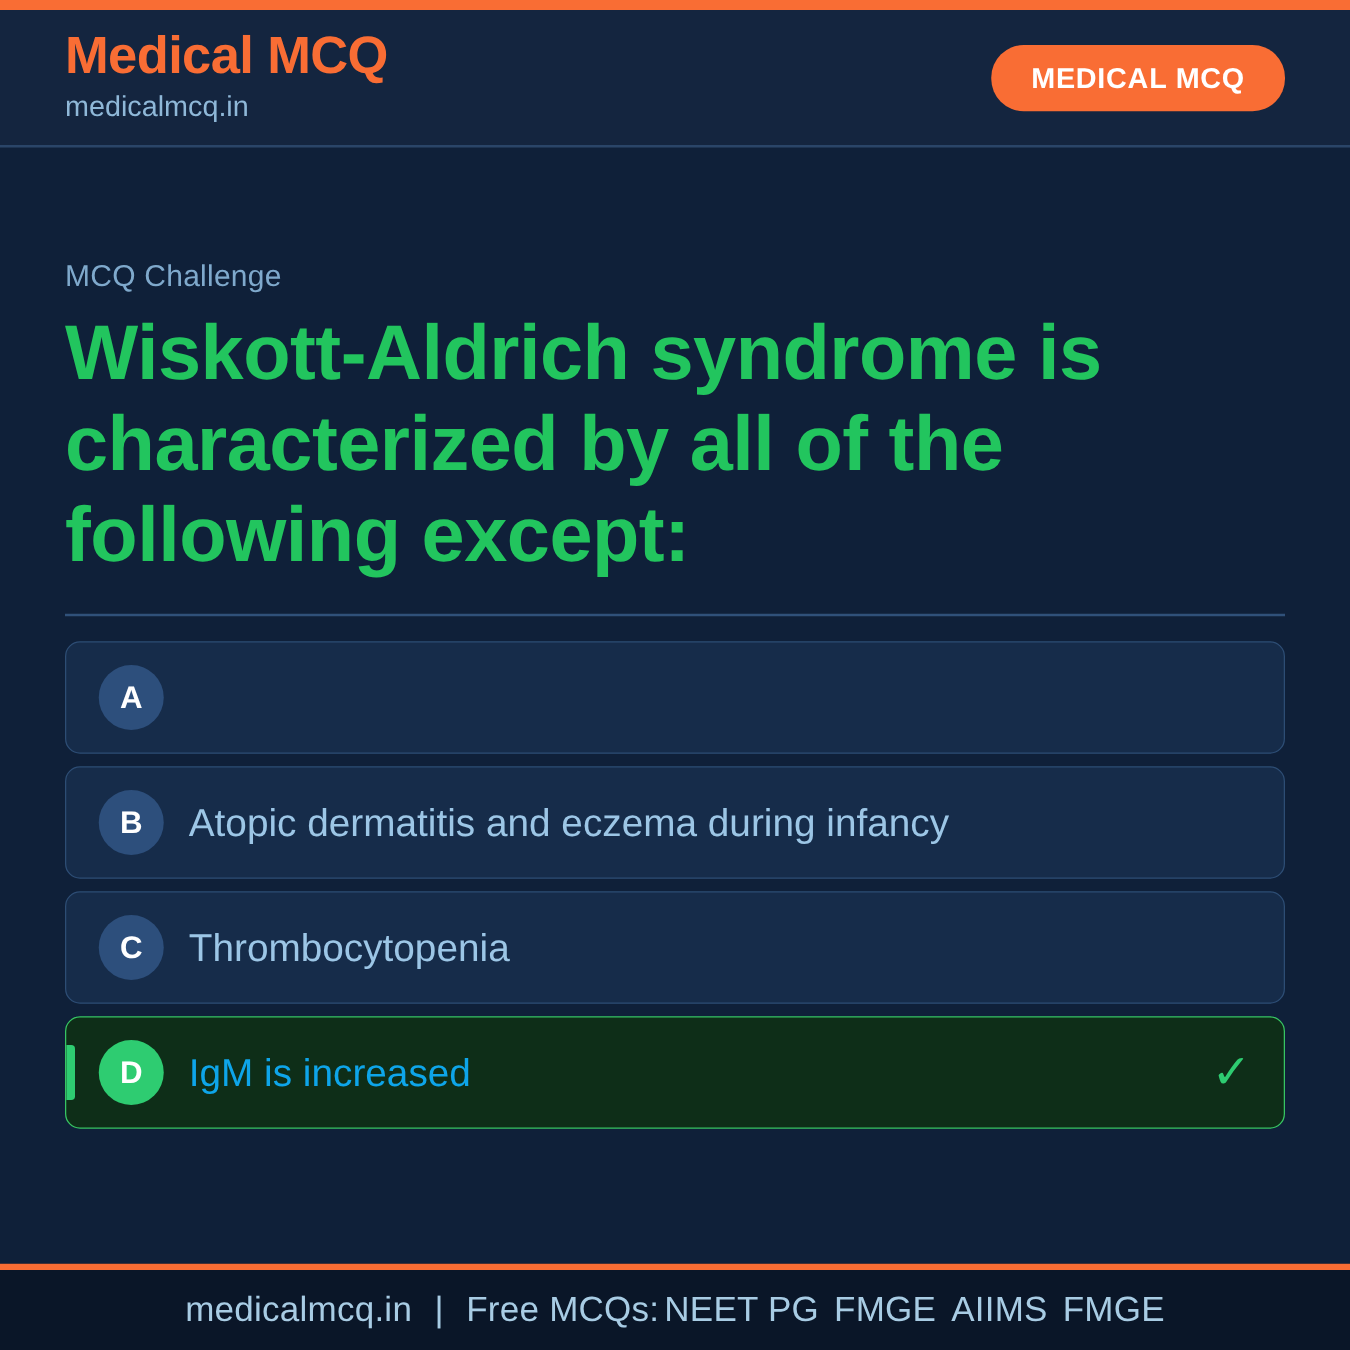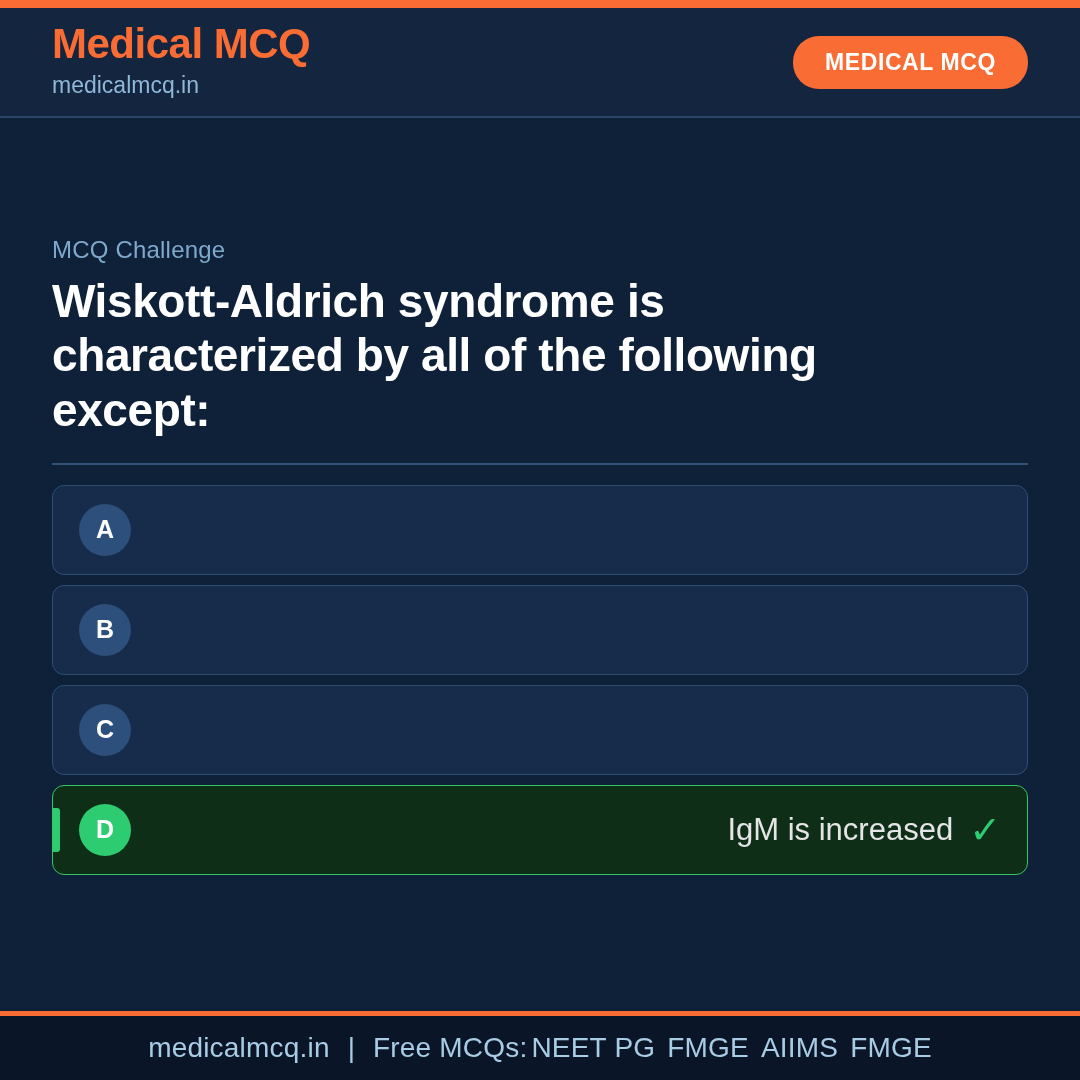--- a/index.html
+++ b/index.html
@@ -85,23 +85,23 @@
     margin-top: -18px;
   }
 
   .eyebrow {
     font-size: 24px;
     color: #7fa9cc;
     margin-bottom: 10px;
     letter-spacing: 0.2px;
   }
   .question {
-    font-size: 46px;
-    font-weight: bold;
-    color: #ffffff;
+    font-size: 62px;
+    font-weight: bold;
+    color: #22c55e;
     line-height: 1.18;
     letter-spacing: -0.4px;
     max-width: 880px;
   }
   .divider {
     height: 2px;
     background: #30517a;
     margin: 26px 0 20px 0;
   }
 
@@ -169,22 +169,21 @@
     bottom: 22px;
     width: 7px;
     background: #2ecc71;
     border-radius: 0 3px 3px 0;
   }
   .option.is-correct .option-letter {
     background: #2ecc71;
     color: #ffffff;
   }
   .option.is-correct .option-text {
-    color: #e5e5e5;
-    text-align: right;
+    color: #0ea5e9;
   }
   .option.is-correct .option-check {
     visibility: visible;
   }
 
   
   .footer {
     flex: 0 0 auto;
     height: 69px;
     box-sizing: border-box;
@@ -240,26 +239,28 @@
 
         <div class="option">
 
           <div class="option-letter">A</div>
           <div class="option-check">✓</div>
         </div>
 
         <div class="option">
 
           <div class="option-letter">B</div>
+          <div class="option-text">Atopic dermatitis and eczema during infancy</div>
           <div class="option-check">✓</div>
         </div>
 
         <div class="option">
 
           <div class="option-letter">C</div>
+          <div class="option-text">Thrombocytopenia</div>
           <div class="option-check">✓</div>
         </div>
 
         <div class="option is-correct">
           <div class="accent-bar"></div>
           <div class="option-letter">D</div>
           <div class="option-text">IgM is increased</div>
           <div class="option-check">✓</div>
         </div>
 

